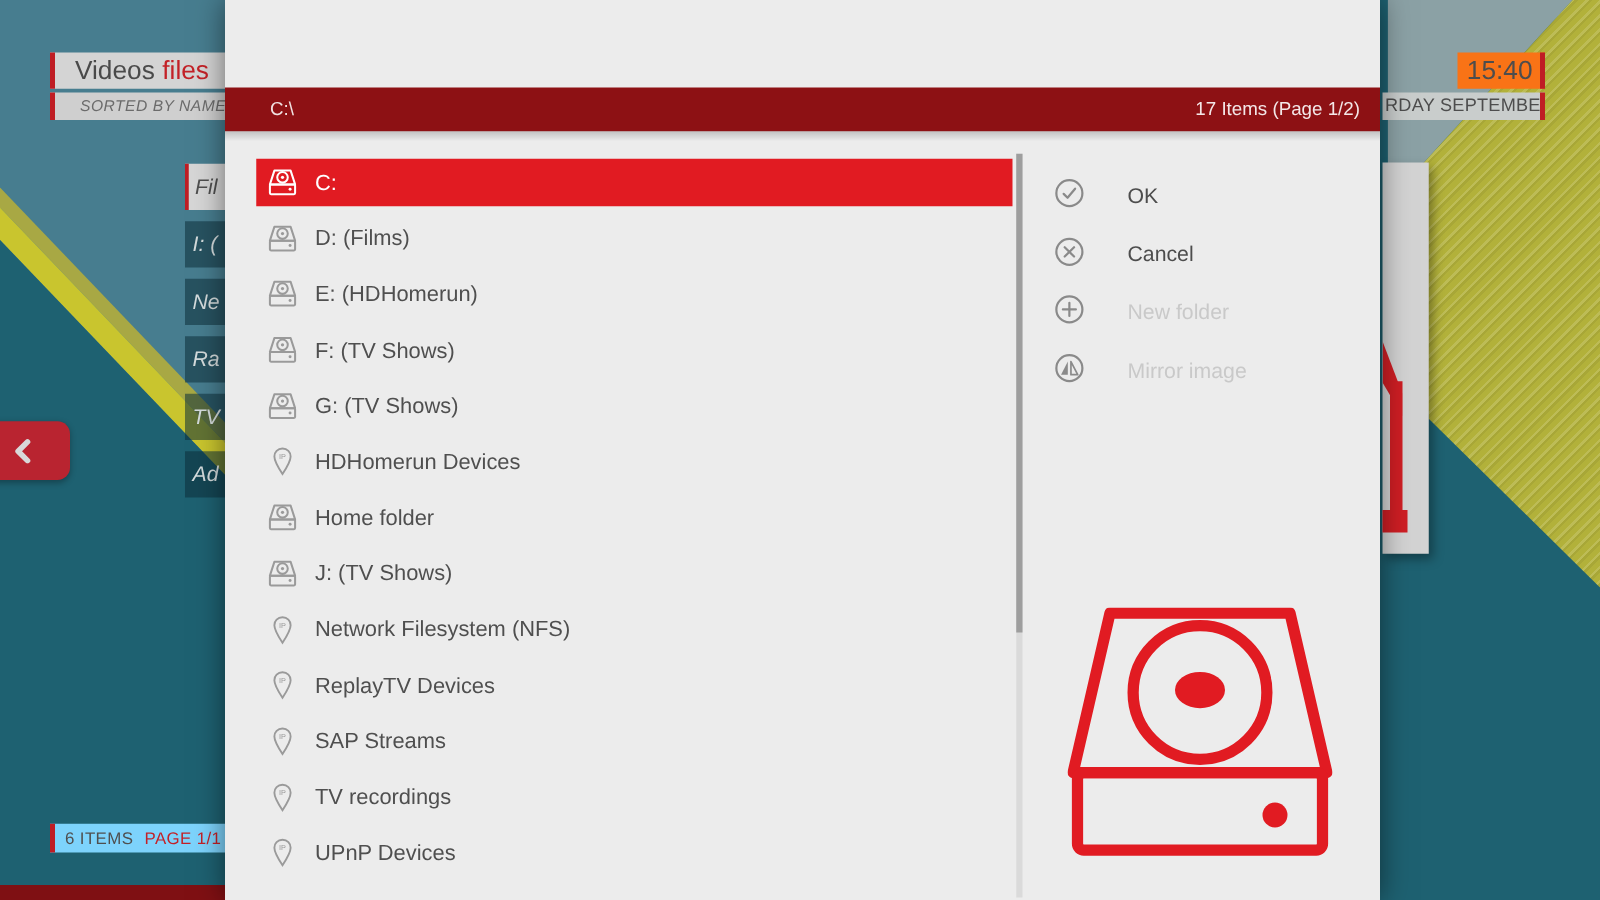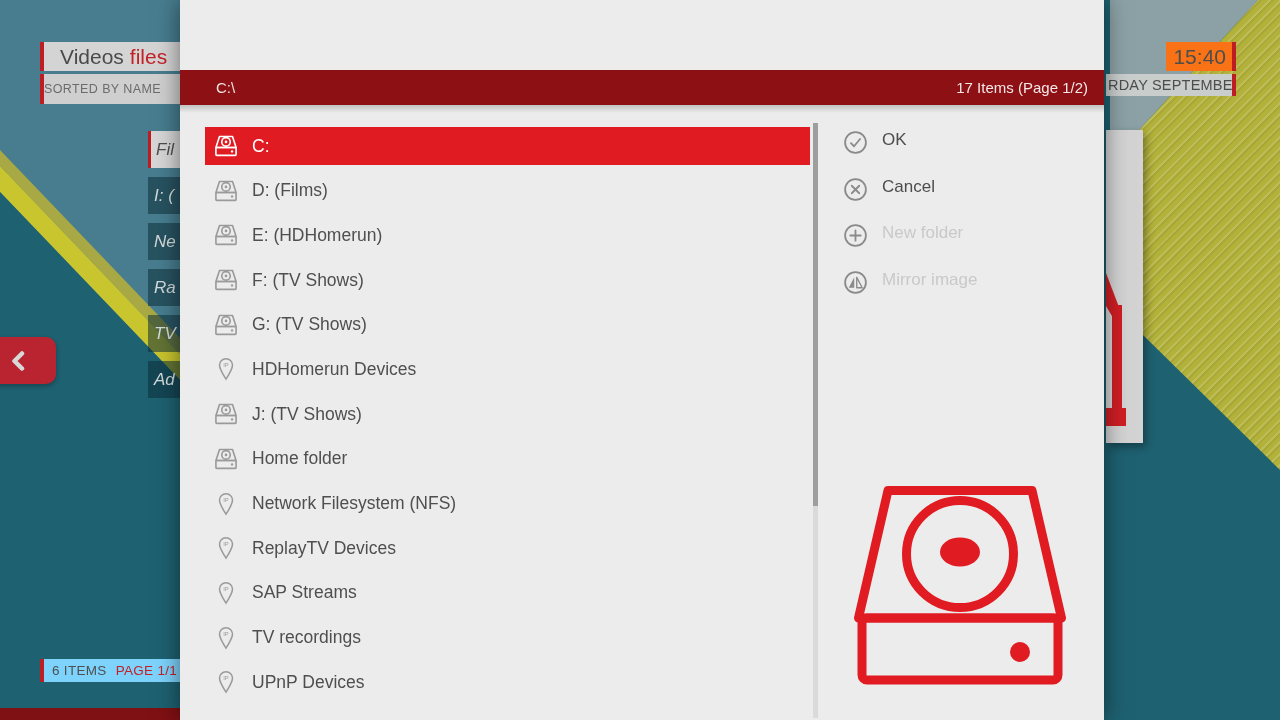--- a/index.html
+++ b/index.html
@@ -31,22 +31,22 @@
   .bg-card .red-art-a{position:absolute;left:0;top:143px;width:16px;height:60px;
     background:#cf1e24;clip-path:polygon(0 0,100% 70%,100% 100%,0 55%);}
   .bg-card .red-art-b{position:absolute;left:6px;top:175px;width:10px;height:110px;background:#cf1e24;}
   .bg-card .red-art-c{position:absolute;left:0;top:278px;width:20px;height:18px;background:#cf1e24;}
 
   
   .hbar{position:absolute;display:flex;align-items:center;white-space:nowrap;overflow:hidden;}
   .lib-title{left:40px;top:42px;width:140px;height:29px;background:#d4d4d4;
     border-left:4px solid #bf1d24;padding-left:16px;font-size:21px;color:#4a4a4a;}
   .lib-title .accent{color:#c32127;margin-left:6px;}
-  .sort-bar{left:40px;top:74px;width:140px;height:30px;background:#cfcfcf;
-    border-left:4px solid #bf1d24;padding-left:0;font-size:12.5px;letter-spacing:0.4px;color:#6b6b6b;}
+  .sort-bar{left:40px;top:74px;width:140px;height:22px;background:#cfcfcf;
+    border-left:4px solid #bf1d24;padding-left:20px;font-size:12.5px;letter-spacing:0.4px;color:#6b6b6b;font-style:italic;}
   .clock-box{left:1166px;top:42px;width:70px;height:29px;background:#f97316;
     border-right:4px solid #bf1d24;justify-content:flex-end;padding-right:6px;font-size:21px;color:#4d4d4d;}
   .date-bar{left:1106px;top:74px;width:130px;height:22px;background:#c9cdcc;
     border-right:4px solid #bf1d24;padding-left:2px;font-size:14.5px;letter-spacing:0.2px;color:#4d4d4d;}
   .footer-bar{left:40px;top:659px;width:140px;height:23px;background:#7dd3fc;
     border-left:4px solid #bf1d24;padding-left:8px;font-size:13.5px;letter-spacing:0.3px;color:#4f4f4f;}
   .footer-bar .accent{color:#c32127;margin-left:9px;}
   .bottom-strip{position:absolute;left:0;top:708px;width:180px;height:12px;background:#7f1013;}
 
   
@@ -81,21 +81,21 @@
   .list-row .li-icon{width:26px;height:26px;margin-right:13px;color:#9a9a9a;flex:0 0 26px;}
   .list-row.selected{background:#e11b22;color:#fff;}
   .list-row.selected .li-icon{color:#fff;}
 
   
   .scroll-track{position:absolute;left:633px;top:123px;width:5px;height:595px;background:#dadada;}
   .scroll-thumb{position:absolute;left:0;top:0;width:5px;height:383px;background:#9e9e9e;}
 
   
   .dlg-buttons{position:absolute;left:663px;top:130px;width:240px;}
-  .btn-row{height:37px;margin-bottom:9.5px;display:flex;align-items:flex-start;font-size:17px;color:#4d4d4d;}
+  .btn-row{height:37px;margin-bottom:9.5px;display:flex;align-items:flex-end;font-size:17px;color:#4d4d4d;gap:20px;}
   .btn-row .btn-icon{width:25px;height:25px;margin-right:14px;color:#8a8a8a;flex:0 0 25px;}
   .btn-row.disabled{color:#c9c9c9;}
 
   
   .big-hdd{position:absolute;left:674px;top:486px;width:212px;height:200px;color:#e11b22;}
 
   svg{display:block;}
 </style>
 </head>
 <body>
@@ -259,28 +259,28 @@
           <svg class="li-icon">
             <use href="#icon-pin"></use>
           </svg>
           <span>HDHomerun Devices</span>
         </div>
 
         <div class="list-row">
           <svg class="li-icon">
             <use href="#icon-hdd"></use>
           </svg>
+          <span>Home folder</span>
+        </div>
+
+        <div class="list-row">
+          <svg class="li-icon">
+            <use href="#icon-hdd"></use>
+          </svg>
           <span>J: (TV Shows)</span>
-        </div>
-
-        <div class="list-row">
-          <svg class="li-icon">
-            <use href="#icon-hdd"></use>
-          </svg>
-          <span>Home folder</span>
         </div>
 
         <div class="list-row">
           <svg class="li-icon">
             <use href="#icon-pin"></use>
           </svg>
           <span>Network Filesystem (NFS)</span>
         </div>
 
         <div class="list-row">

